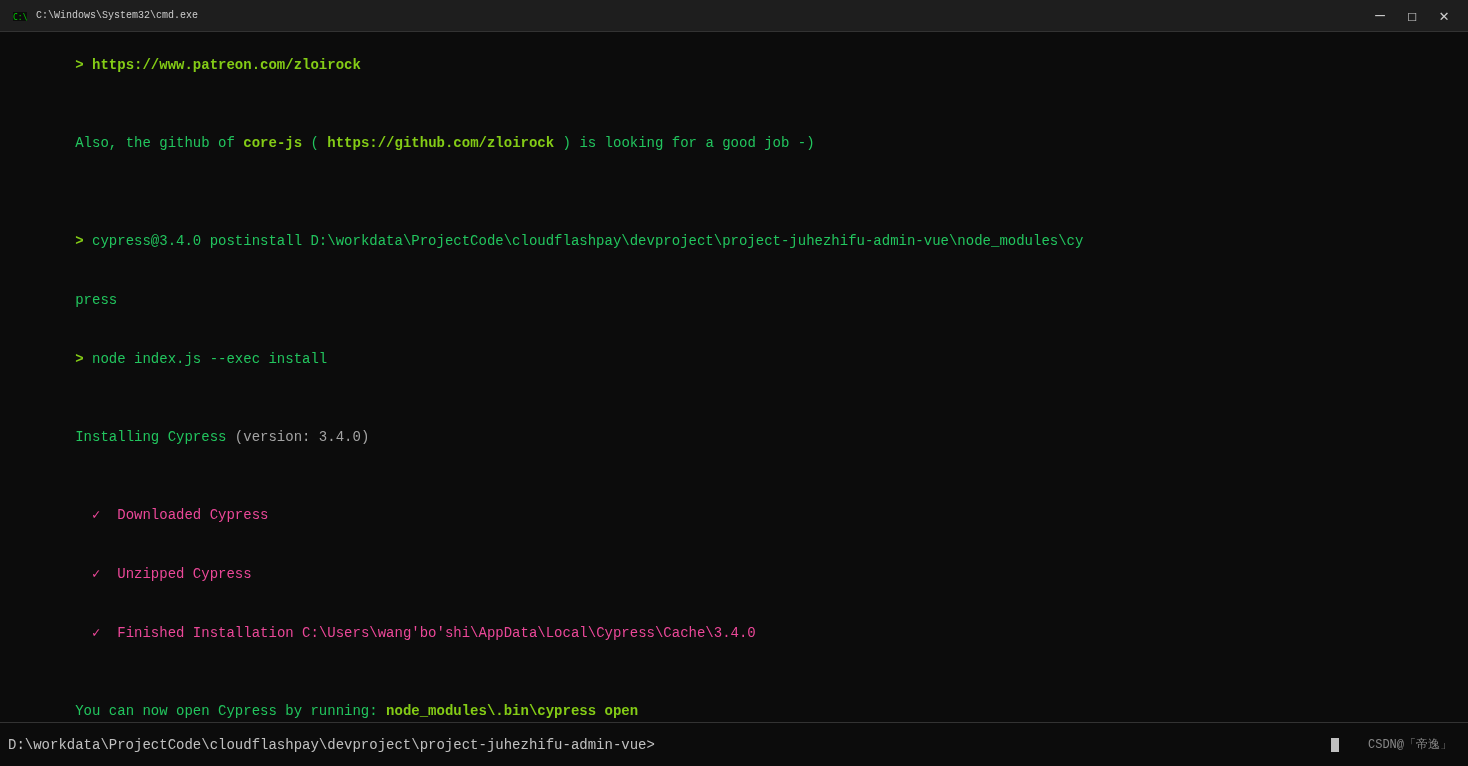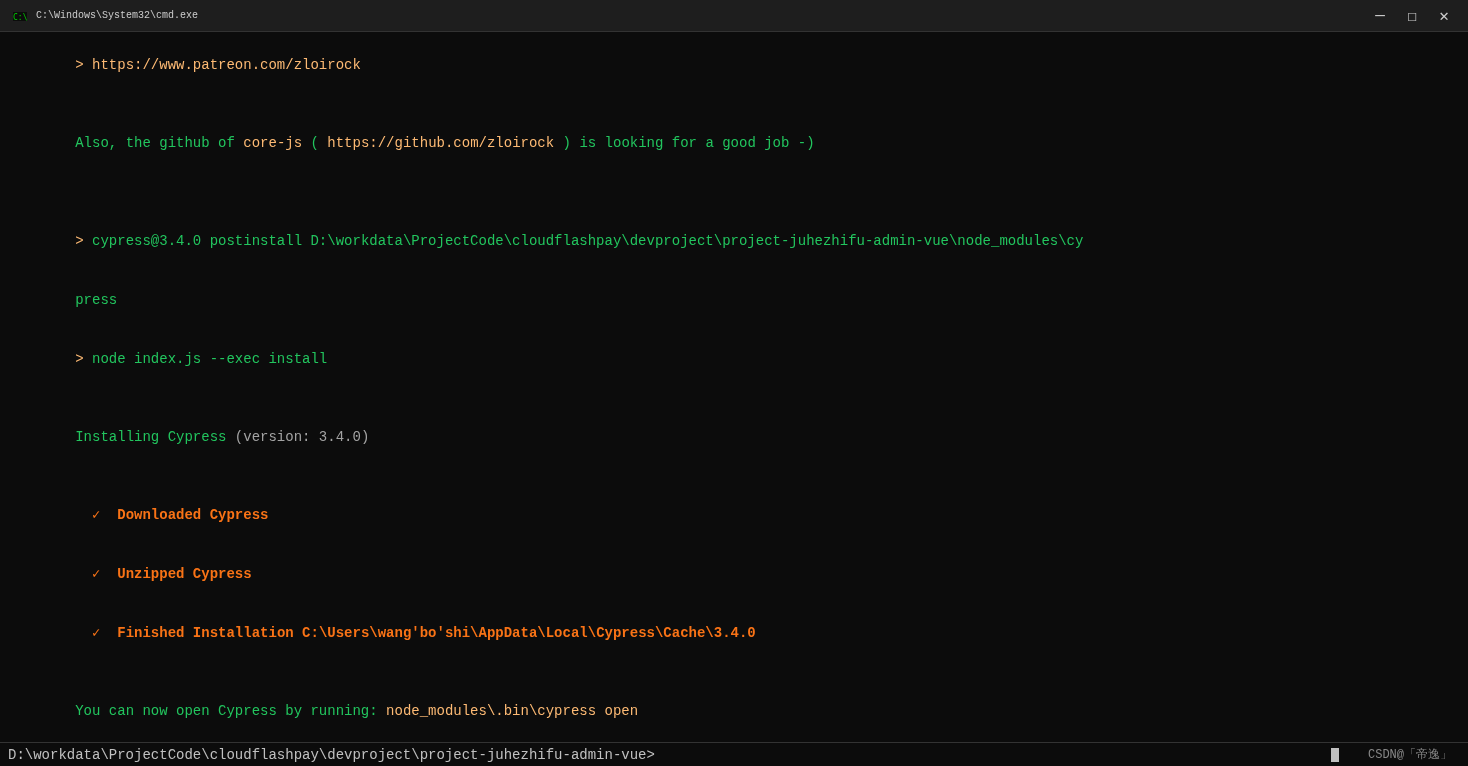--- a/index.html
+++ b/index.html
@@ -98,28 +98,28 @@
     .terminal-content::-webkit-scrollbar-thumb {
       background: #666;
     }
 
     .line {
       white-space: pre-wrap;
       word-break: break-all;
       min-height: 1.4em;
     }
 
-    .cyan { color: #fdba74; }
-    .green { color: #f97316; font-weight: bold; }
+    .cyan { color: #84cc16; font-weight: bold; }
+    .green { color: #ec4899; }
     .white { color: #22c55e; }
     .gray { color: #a3a3a3; }
 
     .status-bar {
       background: #0c0c0c;
-      height: 24px;
+      height: 44px;
       display: flex;
       align-items: center;
       padding: 0 8px;
       border-top: 1px solid #333;
       flex-shrink: 0;
     }
 
     .status-bar-text {
       color: #c0c0c0;
       font-size: 14px;

